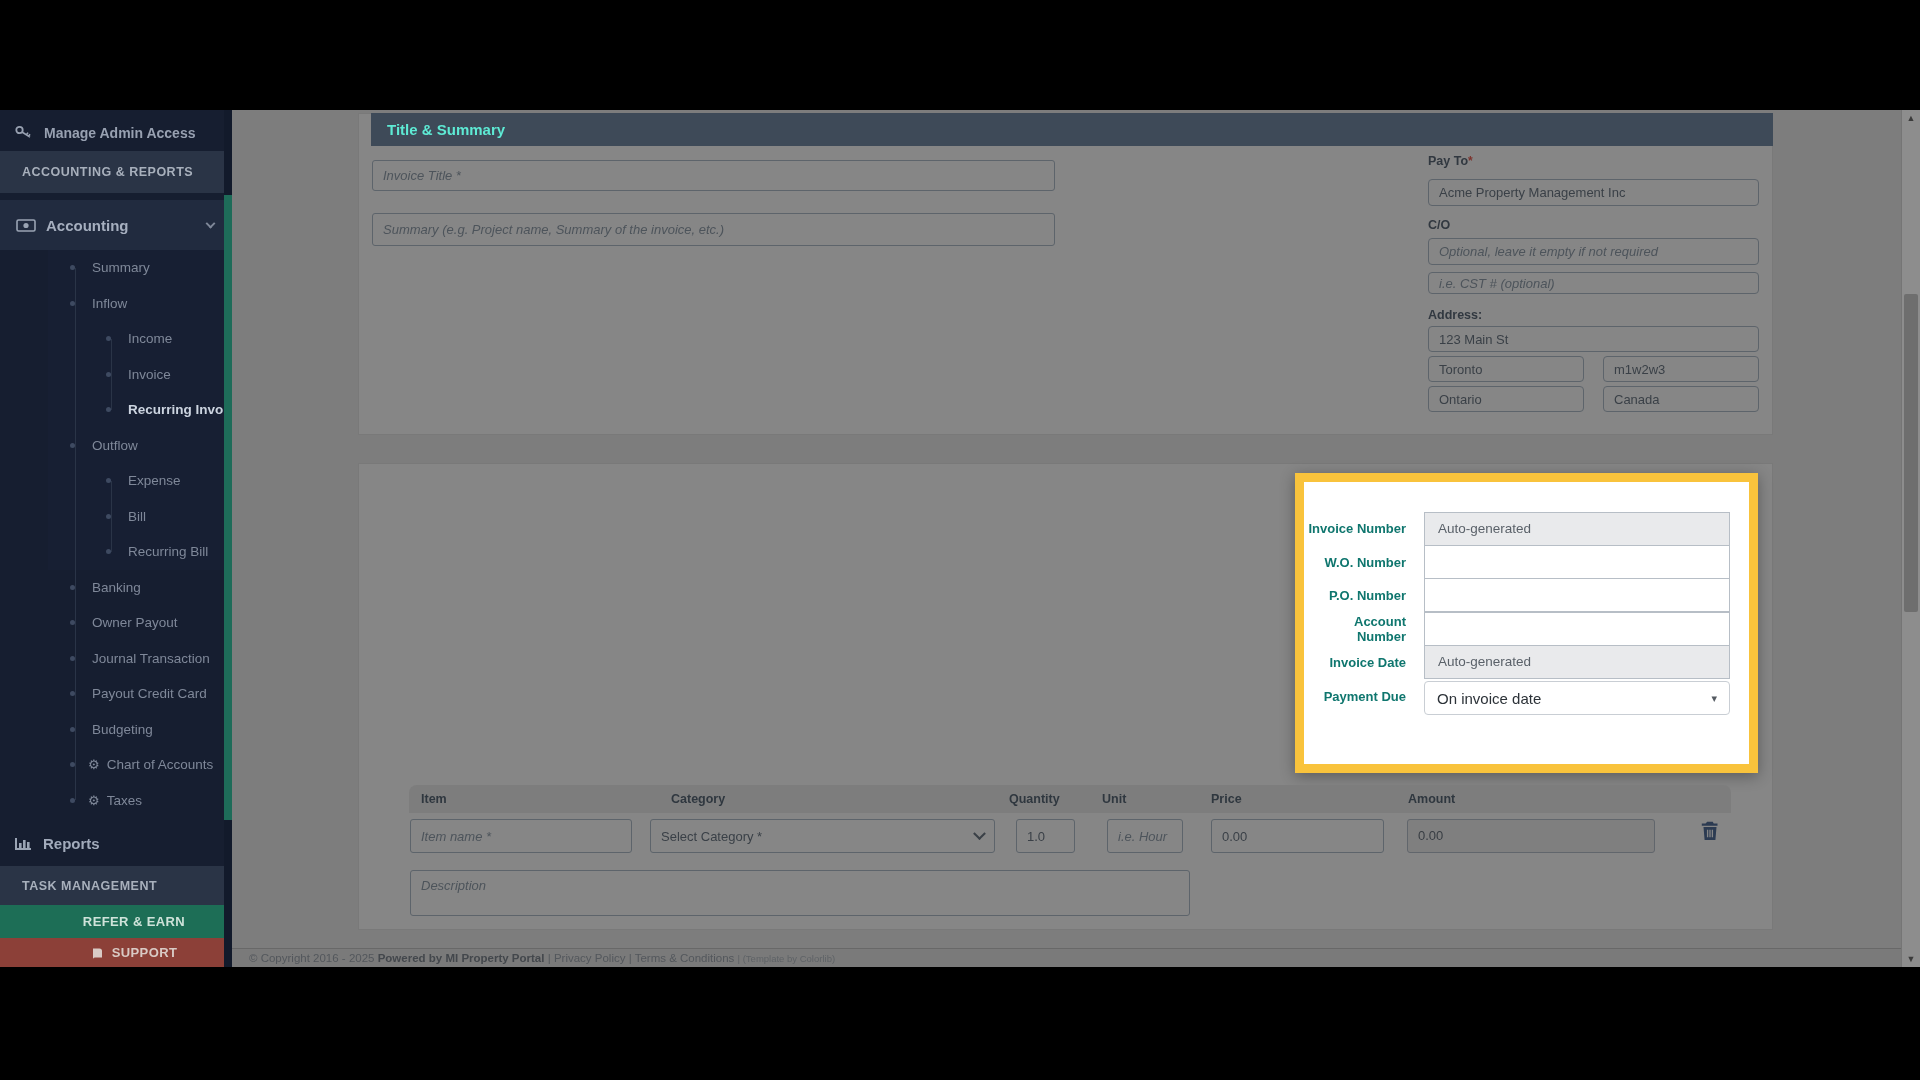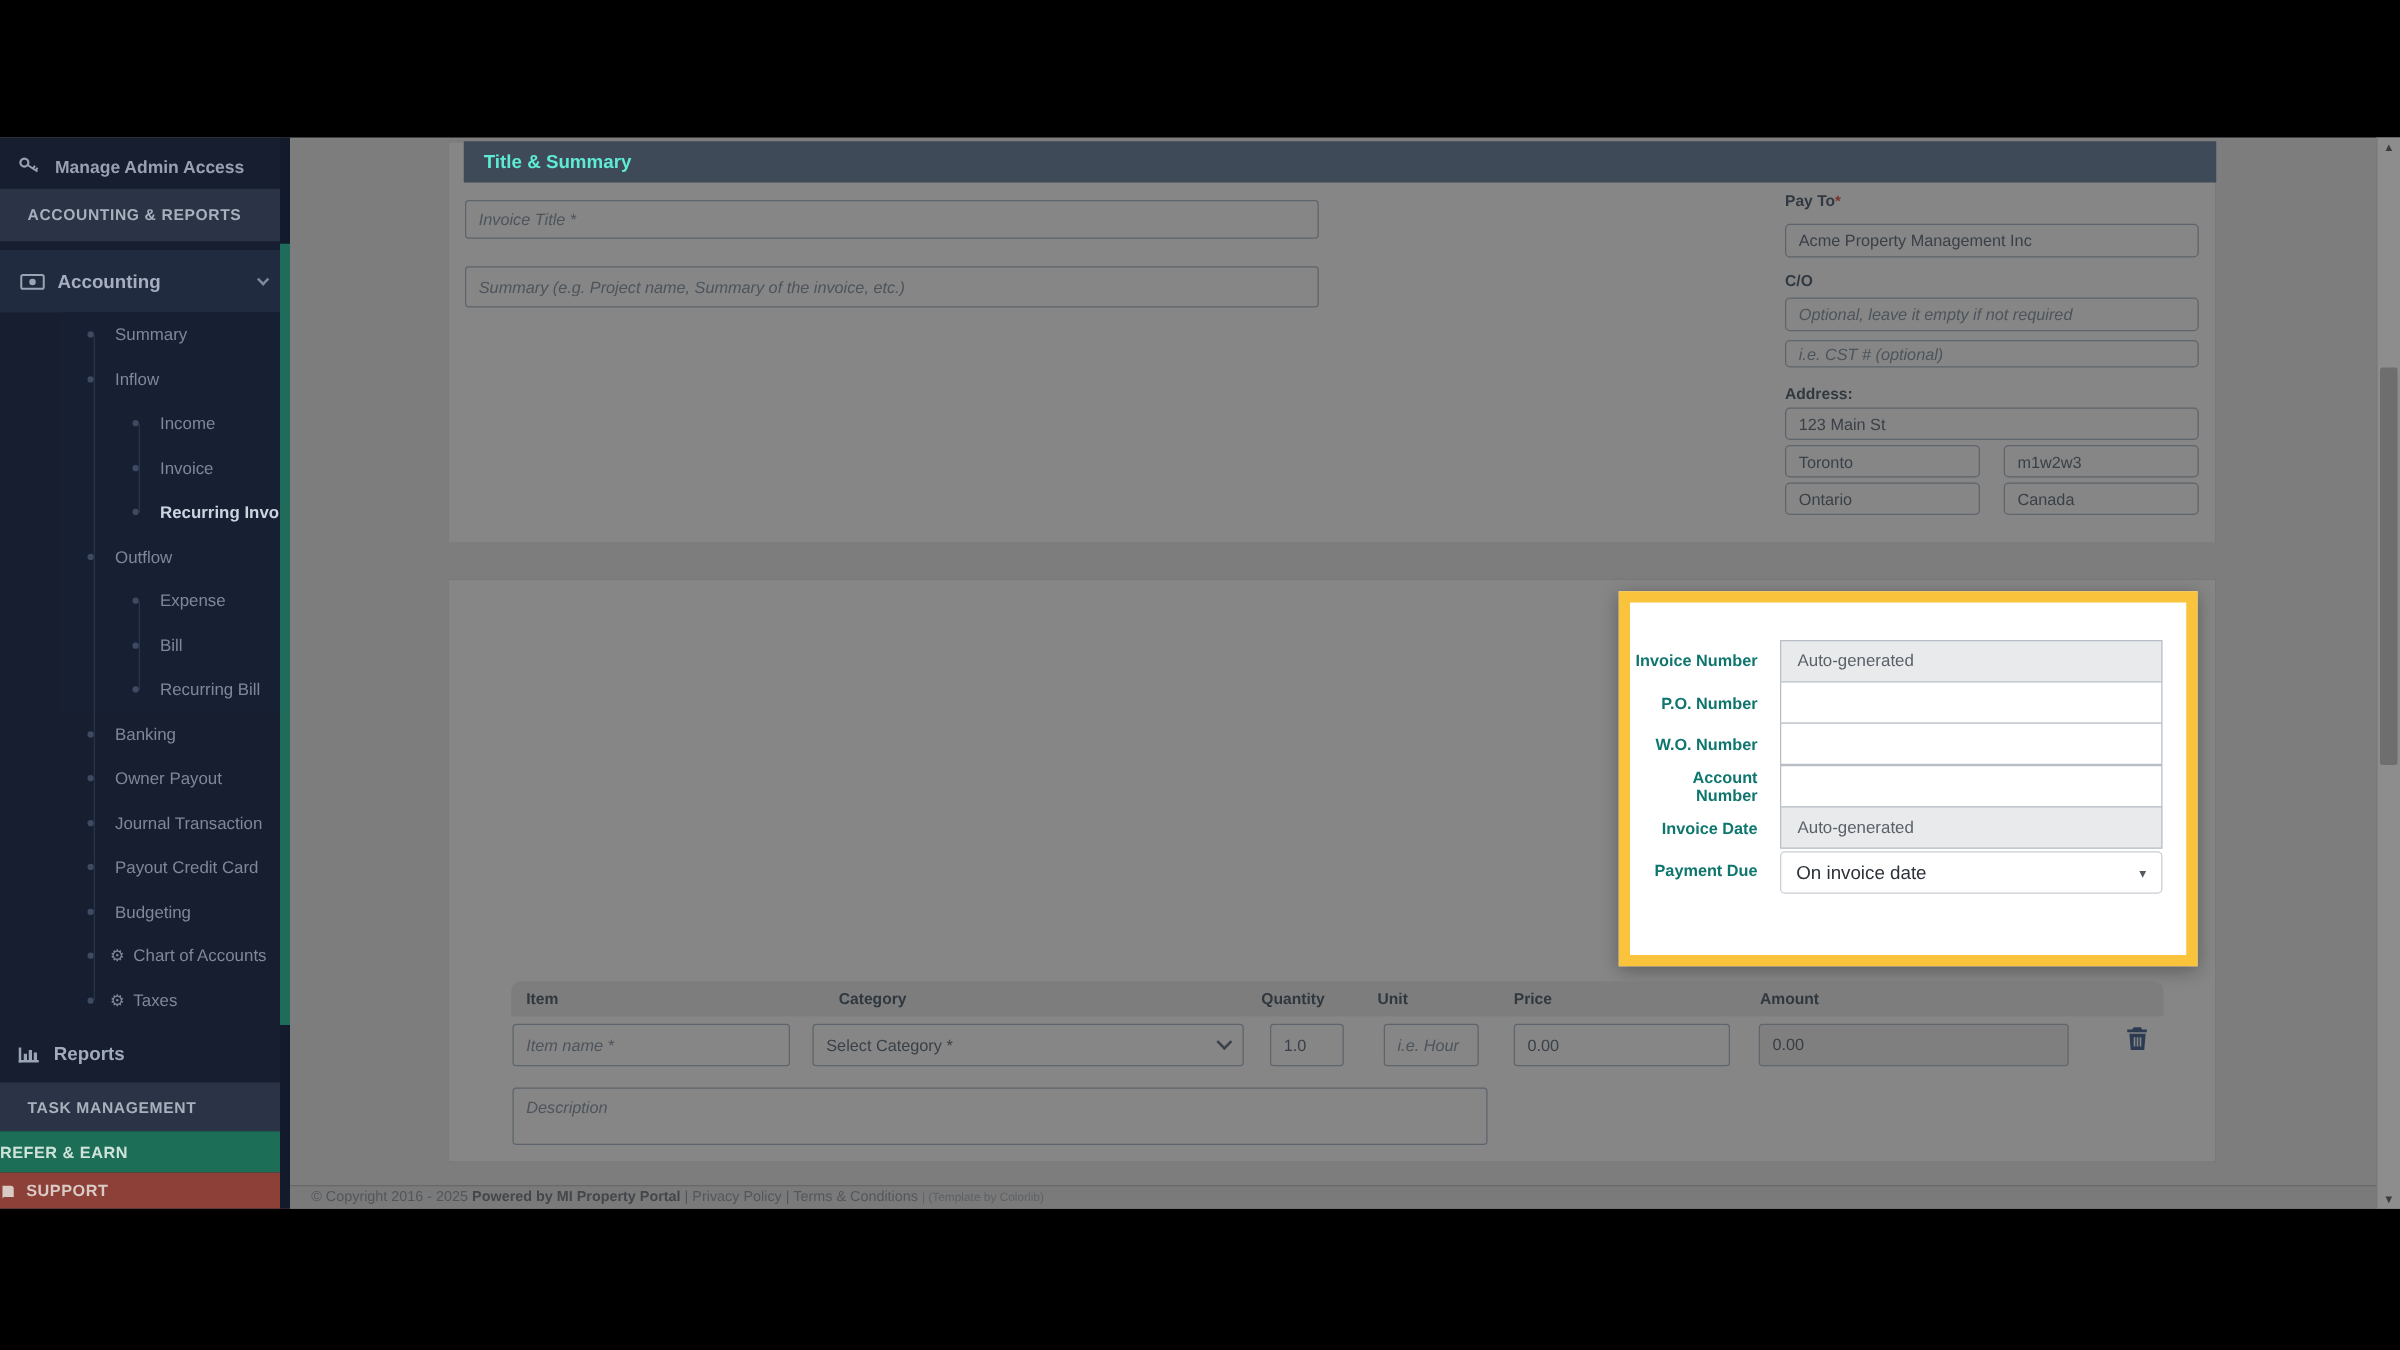--- a/index.html
+++ b/index.html
@@ -24,21 +24,21 @@
   .m-item.lv1 { padding-left:44px; }
   .m-item.lv2 { padding-left:80px; }
   .m-item.active { color:#ccd4e0; font-weight:bold; }
   .dot { position:absolute; top:50%; margin-top:-2.5px; width:5px; height:5px; border-radius:50%; background:#3e4a61; }
   .lv1 .dot { left:22px; } .lv2 .dot { left:58px; }
   .tree-line { position:absolute; width:1px; background:#2a3447; }
   .gear-ic { font-size:13px; color:#7f8899; margin-right:7px; margin-left:-4px; }
   #sb-reports { top:715px; height:36px; padding-left:14px; }
   #sb-reports .sb-lbl { font-size:15px; font-weight:bold; color:#a2abbb; margin-left:11px; }
   #sb-sec-task { top:756px; height:39px; }
-  .sb-btn { position:absolute; left:0; width:100%; display:flex; align-items:center; justify-content:flex-start; font-size:13px; font-weight:bold; letter-spacing:.4px; cursor:pointer; }
+  .sb-btn { position:absolute; left:0; width:100%; display:flex; align-items:center; justify-content:center; font-size:13px; font-weight:bold; letter-spacing:.4px; cursor:pointer;padding-left:36px; }
   #sb-refer { top:795px; height:33px; background:#1d6e56; color:#cfe3da; }
   #sb-support { top:828px; height:29px; background:#8c4038; color:#d9cac5; }
   #sb-scroll { position:absolute; right:0; top:0; width:8px; height:857px; background:#121a2b; }
   #sb-thumb { position:absolute; left:0; top:85px; width:8px; height:625px; background:#1e6c59; }
 
   
   .card { position:absolute; background:#868686; border:1px solid #797979; }
   #card1 { left:358px; top:3px; width:1415px; height:322px; }
   #c1-head { position:absolute; left:12px; right:-1px; top:-1px; height:33px; background:#3e4a58; display:flex; align-items:center; padding-left:16px; font-size:15px; font-weight:bold; color:#5eead4; }
   .inp { background:#868686; border:1px solid #5d646b; border-radius:3px; color:#3a4047; font-size:13px; padding:0 10px; font-family:"Liberation Sans",sans-serif; outline:none; }
@@ -238,25 +238,25 @@
 
   <section class="card" id="card2">
 
     <div id="spot">
       <div id="spot-rows">
         <div class="sp-row">
           <span class="sp-lbl">Invoice Number</span>
           <div class="sp-fld stacked disabled">Auto-generated</div>
         </div>
         <div class="sp-row">
+          <span class="sp-lbl">W.O. Number</span>
+          <div class="sp-fld stacked"></div>
+        </div>
+        <div class="sp-row">
           <span class="sp-lbl">P.O. Number</span>
-          <div class="sp-fld stacked"></div>
-        </div>
-        <div class="sp-row">
-          <span class="sp-lbl">W.O. Number</span>
           <div class="sp-fld stacked"></div>
         </div>
         <div class="sp-row">
           <span class="sp-lbl">Account Number</span>
           <div class="sp-fld stacked"></div>
         </div>
         <div class="sp-row">
           <span class="sp-lbl">Invoice Date</span>
           <div class="sp-fld stacked disabled">Auto-generated</div>
         </div>

